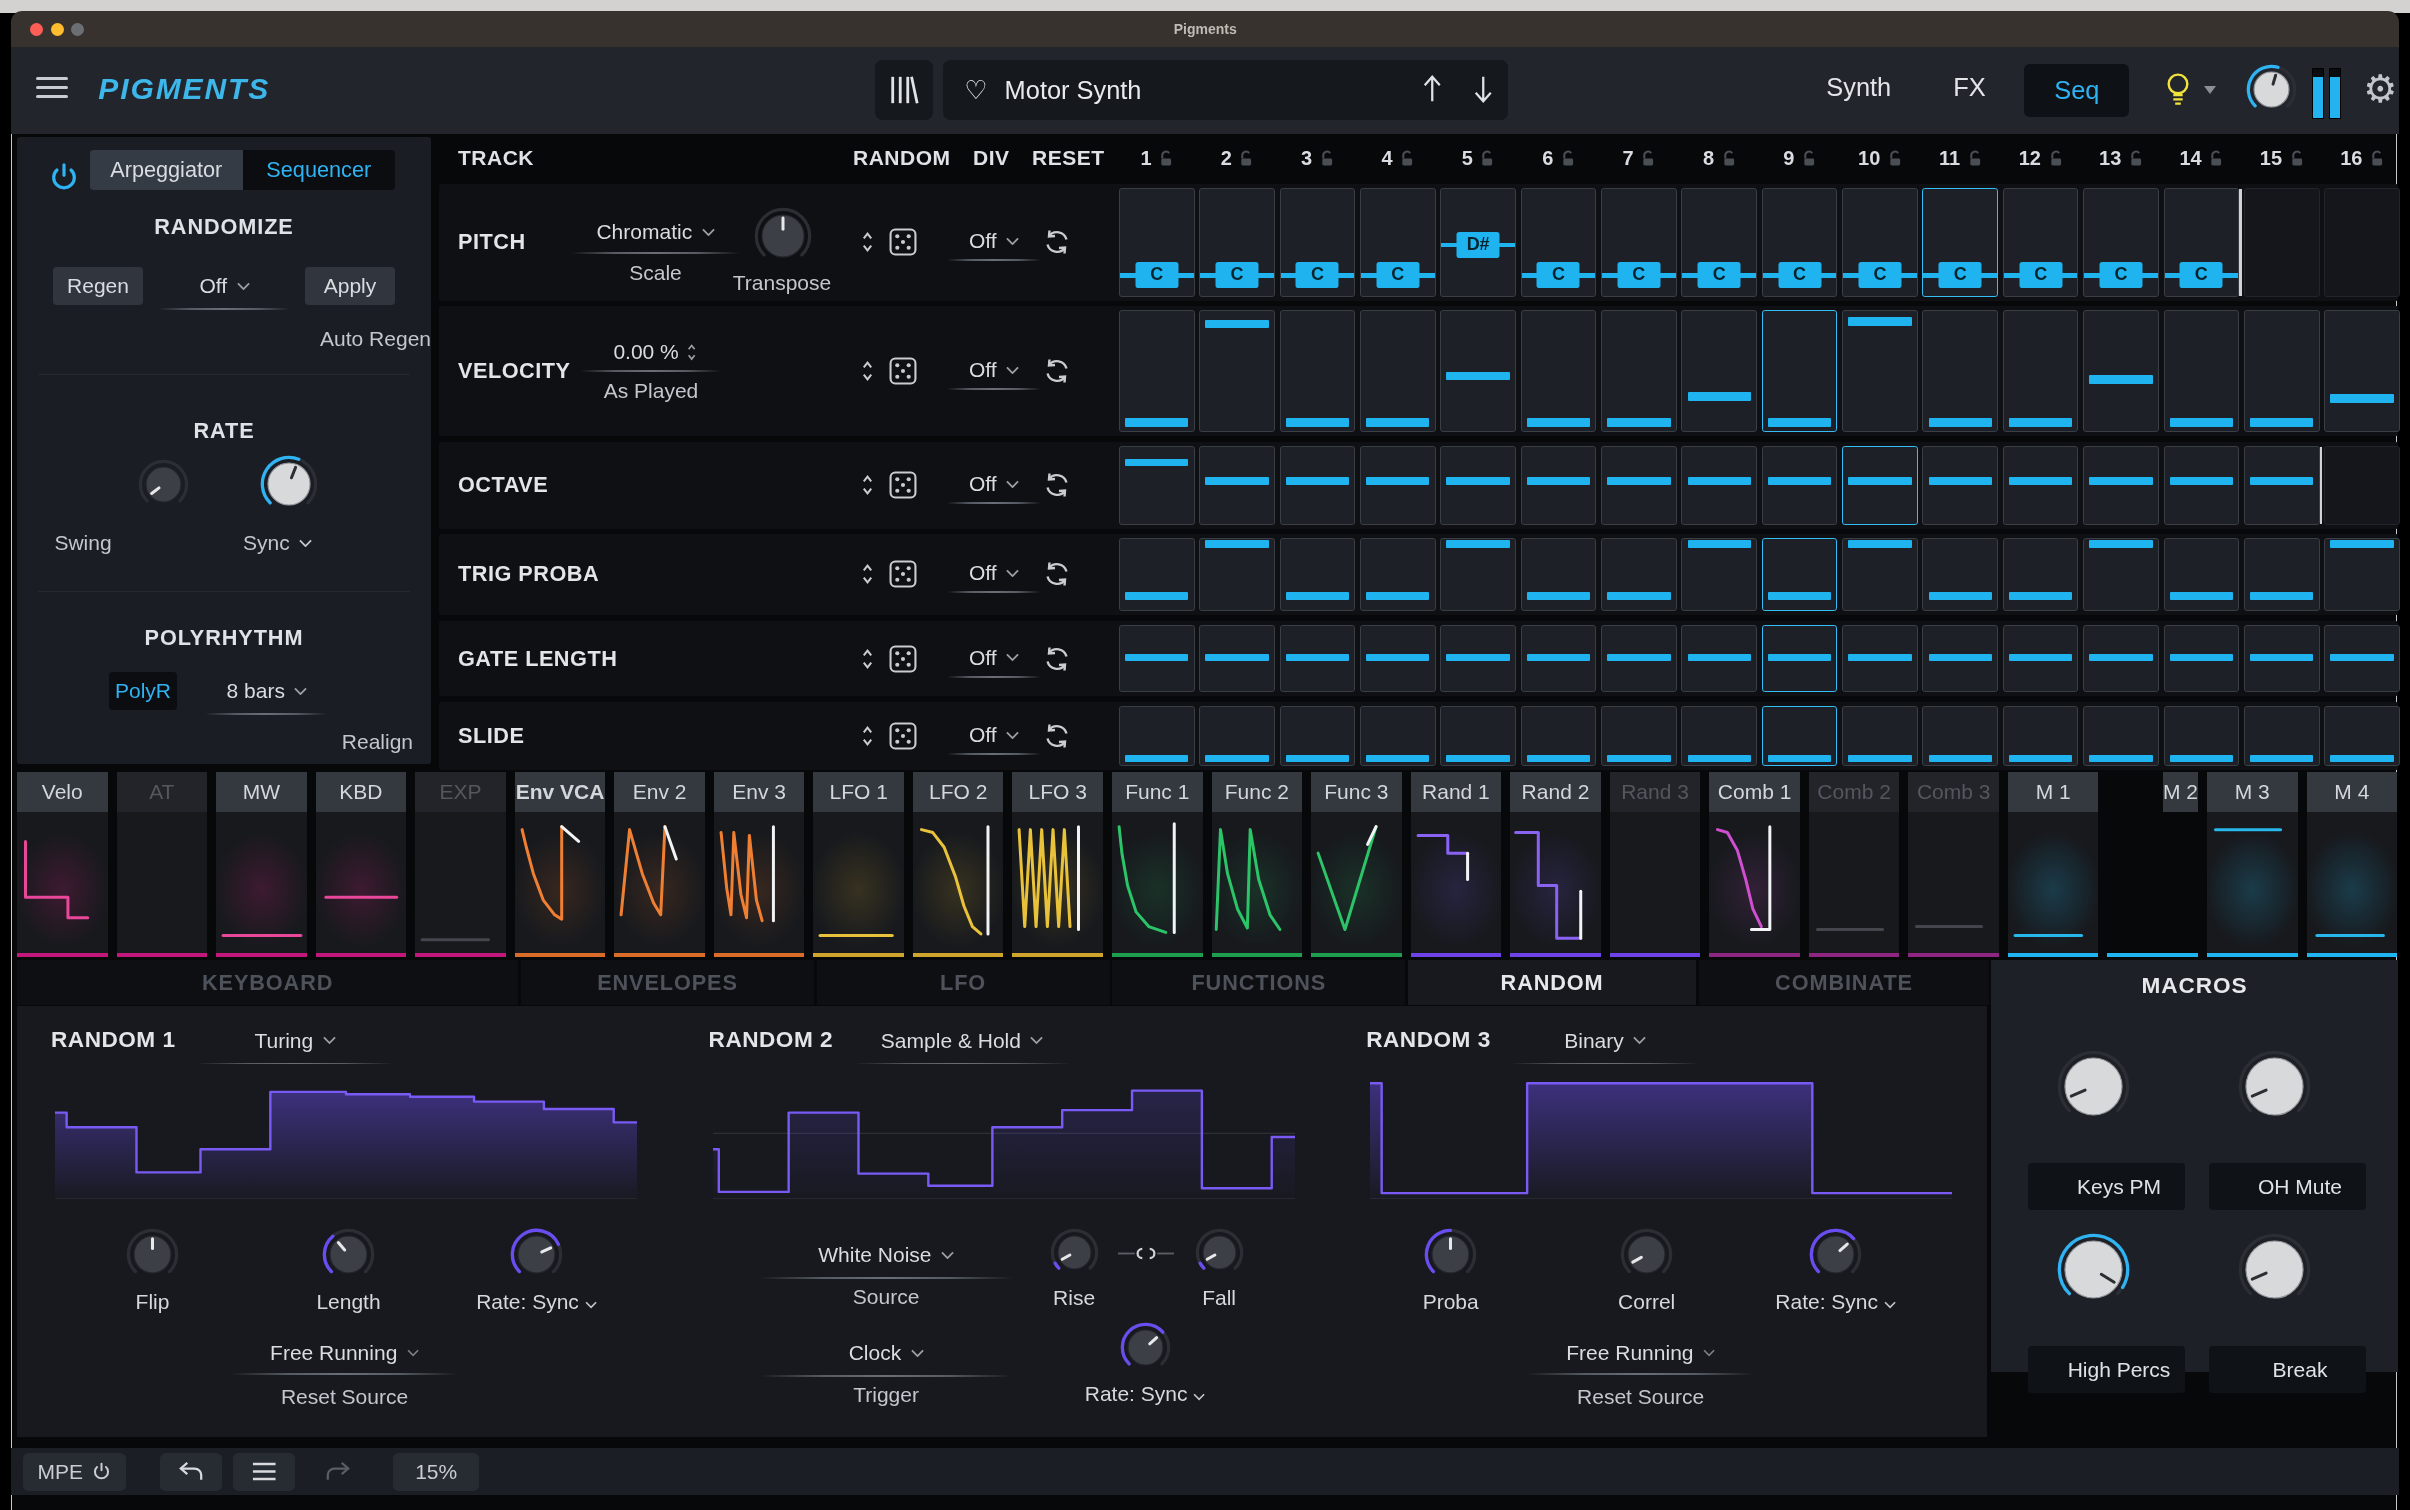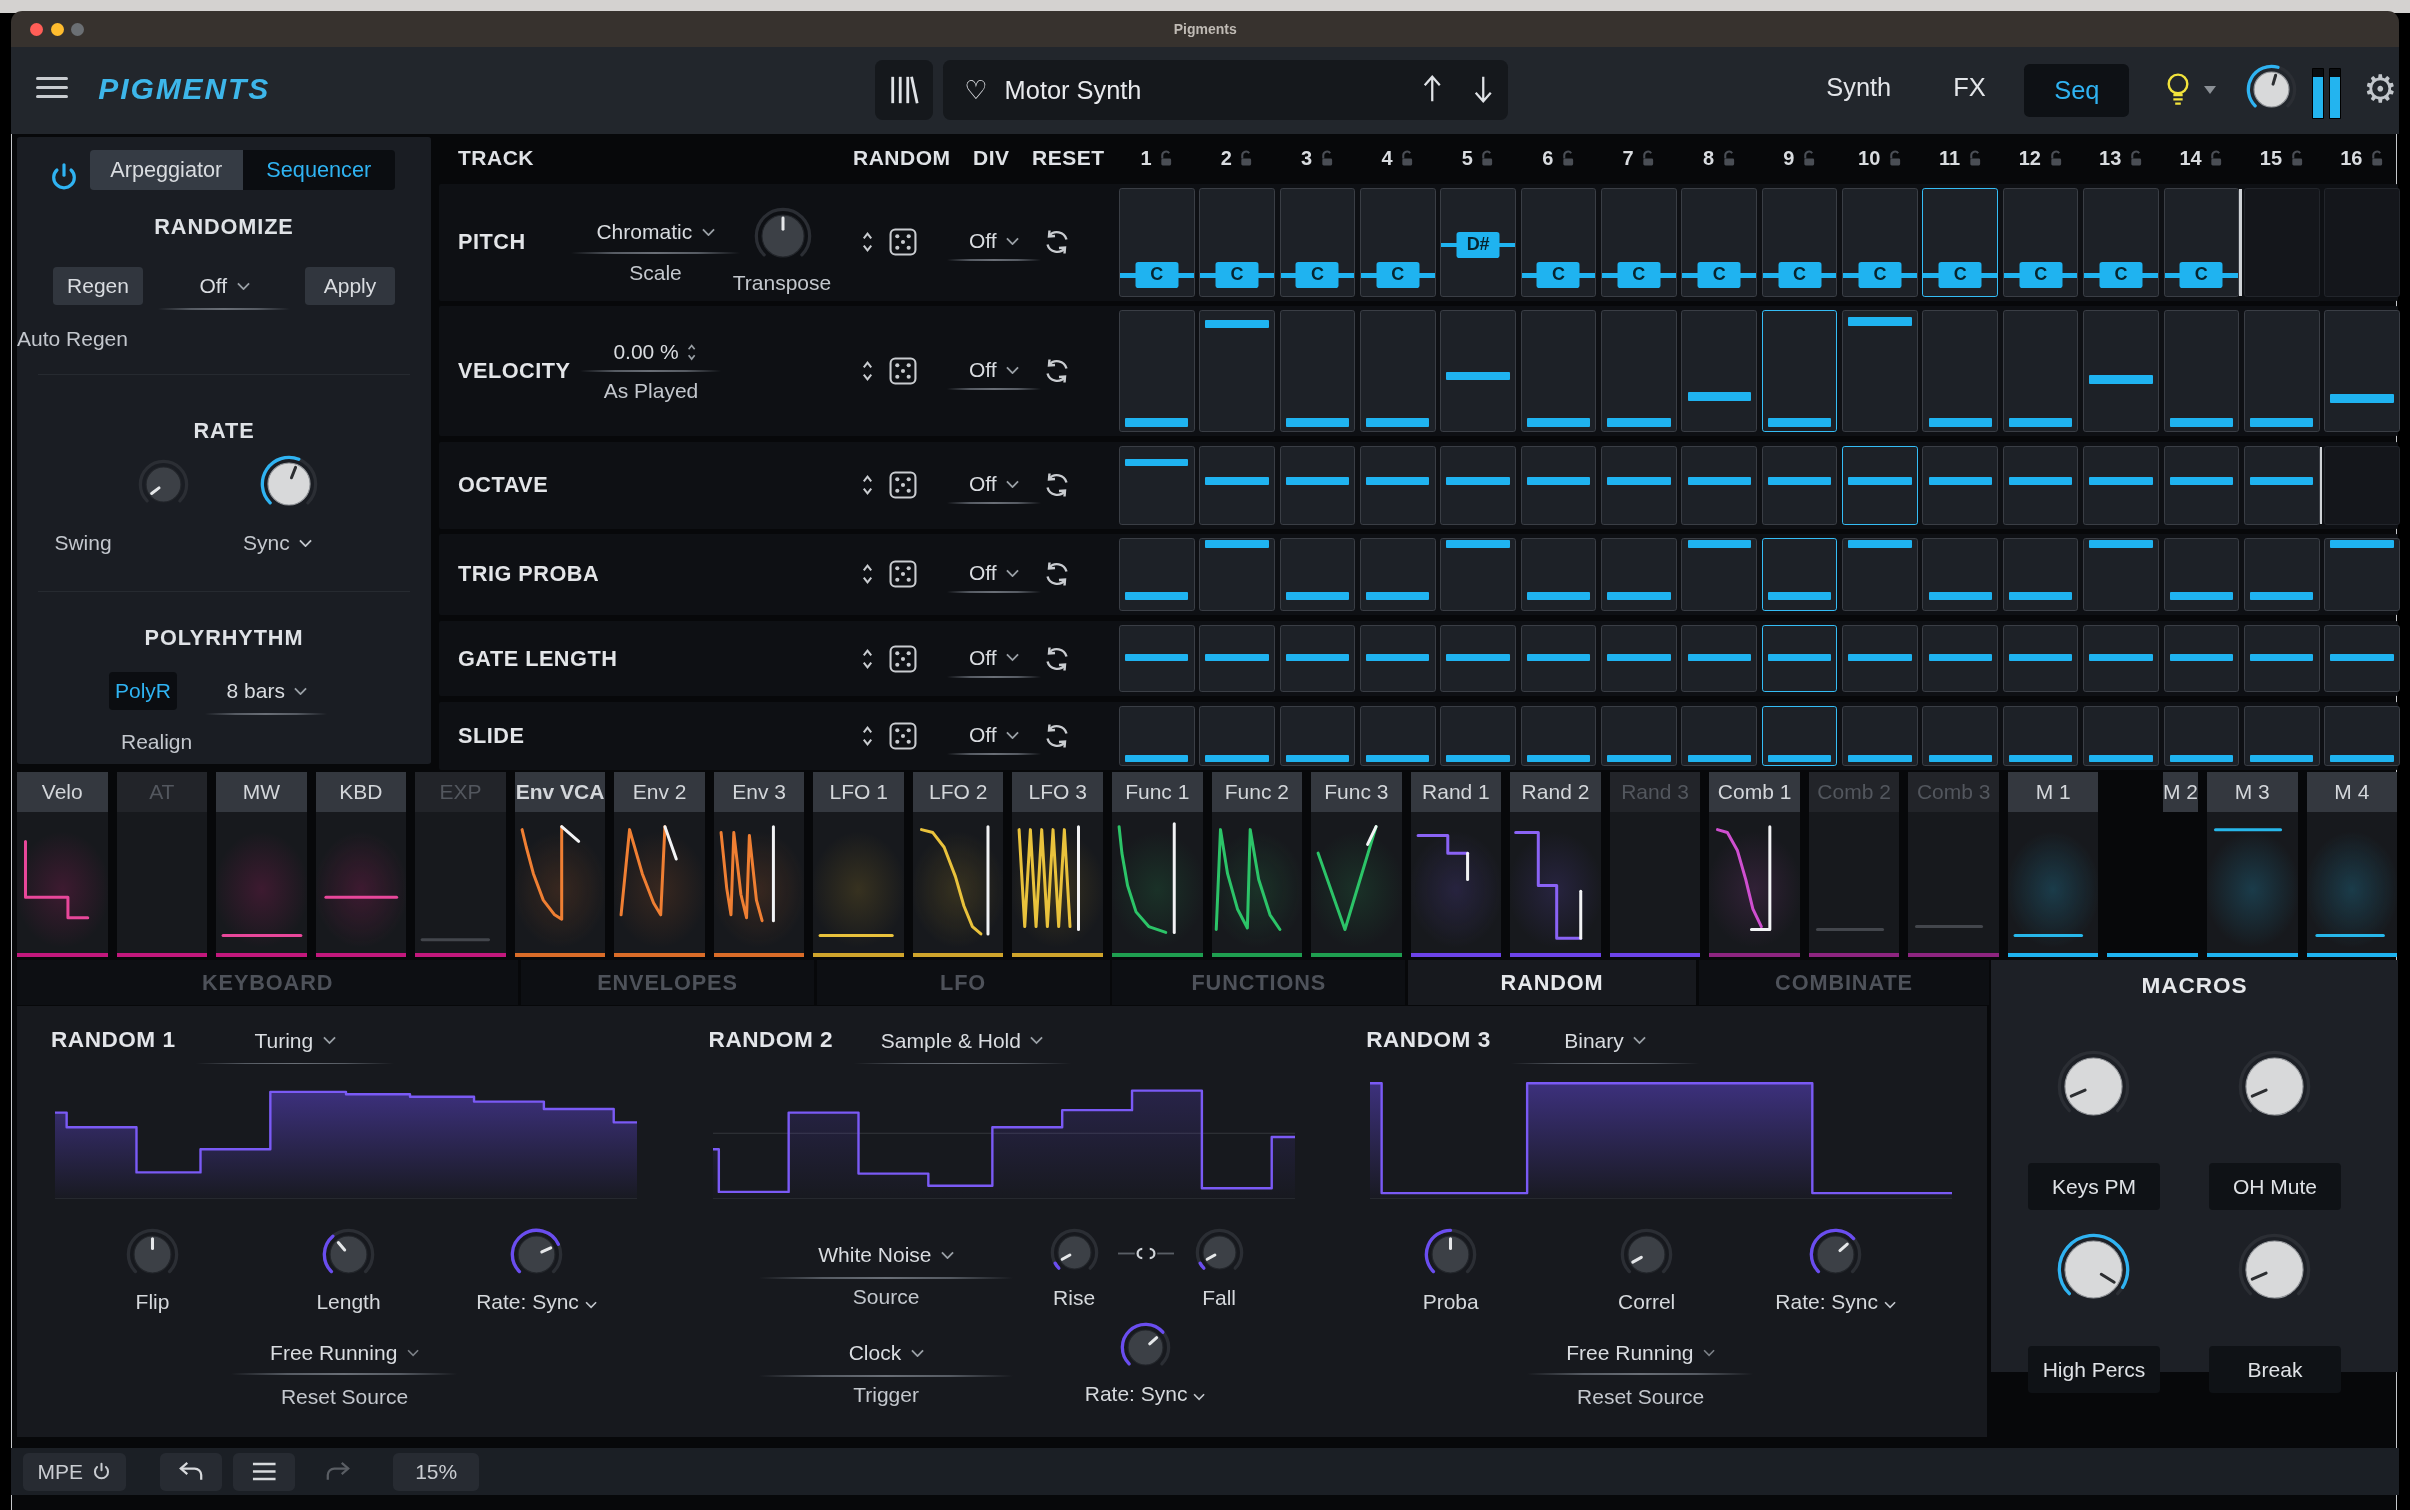--- a/index.html
+++ b/index.html
@@ -35,21 +35,21 @@
   .sidebar{left:17px;top:137px;width:414px;height:627px;background:#1a1d23;border-radius:2.8px;}
   .power{position:absolute;left:32px;top:24.5px;}
   .sb-toggle{position:absolute;left:73px;top:13px;width:305px;height:40px;display:flex;border-radius:3.8px;overflow:hidden;}
   .sb-toggle div{flex:1;display:flex;align-items:center;justify-content:center;font-size:21.7px;}
   .tog-arp{background:#353b44;color:#d9dce0;}
   .tog-seq{background:#0b0d11;color:#2fb3f2;}
   .sb-h{position:absolute;width:100%;text-align:center;font-size:21.7px;font-weight:bold;color:#dfe2e6;letter-spacing:0.9px;}
   .sb-btn{position:absolute;width:90px;height:38px;background:#31363e;border-radius:3.8px;color:#d9dce0;font-size:21px;display:flex;align-items:center;justify-content:center;}
   .dd{display:inline-flex;align-items:center;gap:9.4px;color:#d9dce0;font-size:21px;justify-content:center;}
   .ddu{position:absolute;height:1.9px;background:linear-gradient(90deg,transparent,#565b63 25%,#6a6f77 50%,#565b63 75%,transparent);}
-  .sb-lbl{position:absolute;width:100%;text-align:left;font-size:21px;color:#c3c7cd;}
+  .sb-lbl{position:absolute;width:100%;text-align:right;font-size:21px;color:#c3c7cd;}
   .divider{position:absolute;left:21px;right:21px;height:0.9px;background:#262a30;}
   .klabel{font-size:21px;color:#d5d8dc;}
   
   .seq{left:439px;top:137px;width:1959px;height:633px;}
   .trk-hdr{position:absolute;left:0;top:0;width:100%;height:43px;}
   .trk-hdr .h{position:absolute;top:9.4px;font-size:21px;font-weight:bold;color:#dfe2e6;letter-spacing:0.5px;}
   .row{position:absolute;left:0;width:100%;background:#0e1014;border-radius:1.9px;}
   .row-label{position:absolute;left:19px;font-size:21.7px;font-weight:bold;color:#e3e5e8;letter-spacing:0.5px;}
   .grid-zone{position:absolute;left:678px;width:1281px;top:3.8px;bottom:3.8px;display:grid;grid-template-columns:repeat(16,1fr);gap:4.7px;padding:0 1.9px;}
   .cell{position:relative;background:#1d2127;border:0.9px solid #3a3e45;border-radius:2.8px;box-sizing:border-box;}
@@ -79,21 +79,21 @@
   .rtitle{position:absolute;left:34px;top:21px;font-size:22.6px;font-weight:bold;color:#e3e5e9;letter-spacing:0.5px;}
   .rmode{position:absolute;top:22.6px;}
   .rwavebox{position:absolute;left:38px;top:70px;width:582px;height:122px;border-bottom:0.9px solid #26292f;}
   .rwavebox svg{width:100%;height:100%;display:block;}
   .kslot{position:absolute;width:151px;text-align:center;}
   .kslot .klabel{display:block;margin-top:5.6px;white-space:nowrap;}
   .ctr{text-align:center;}
   
   .mpanel{left:1991px;top:960px;width:407px;height:412px;background:#1d2026;}
   .mtitle{position:absolute;width:100%;top:13px;text-align:center;font-size:22.6px;font-weight:bold;color:#e6e8eb;letter-spacing:0.9px;}
-  .mlabel{position:absolute;width:132px;height:47px;background:#0f1216;border-radius:3.8px;color:#dfe2e6;font-size:21px;display:flex;align-items:center;justify-content:center;}
+  .mlabel{position:absolute;width:132px;height:47px;background:#0f1216;border-radius:3.8px;color:#dfe2e6;font-size:21px;display:flex;align-items:center;justify-content:center;padding-left:25px;}
   
   .statusbar{left:11.3px;top:1448px;width:2388px;height:47px;background:#1b1f25;display:flex;align-items:center;}
   .status-msg{margin-left:24.5px;font-size:21.7px;color:#b6bac0;flex:1;}
   .sb-box{height:38px;background:#272b32;border-radius:5.6px;display:flex;align-items:center;justify-content:center;gap:9px;color:#c9ccd1;font-size:21px;padding:0 15px;margin-left:11.3px;}
   .sb-ghost{background:transparent;}
   .chevsvg{flex:none;}
 </style>
 </head>
 <body>
 

